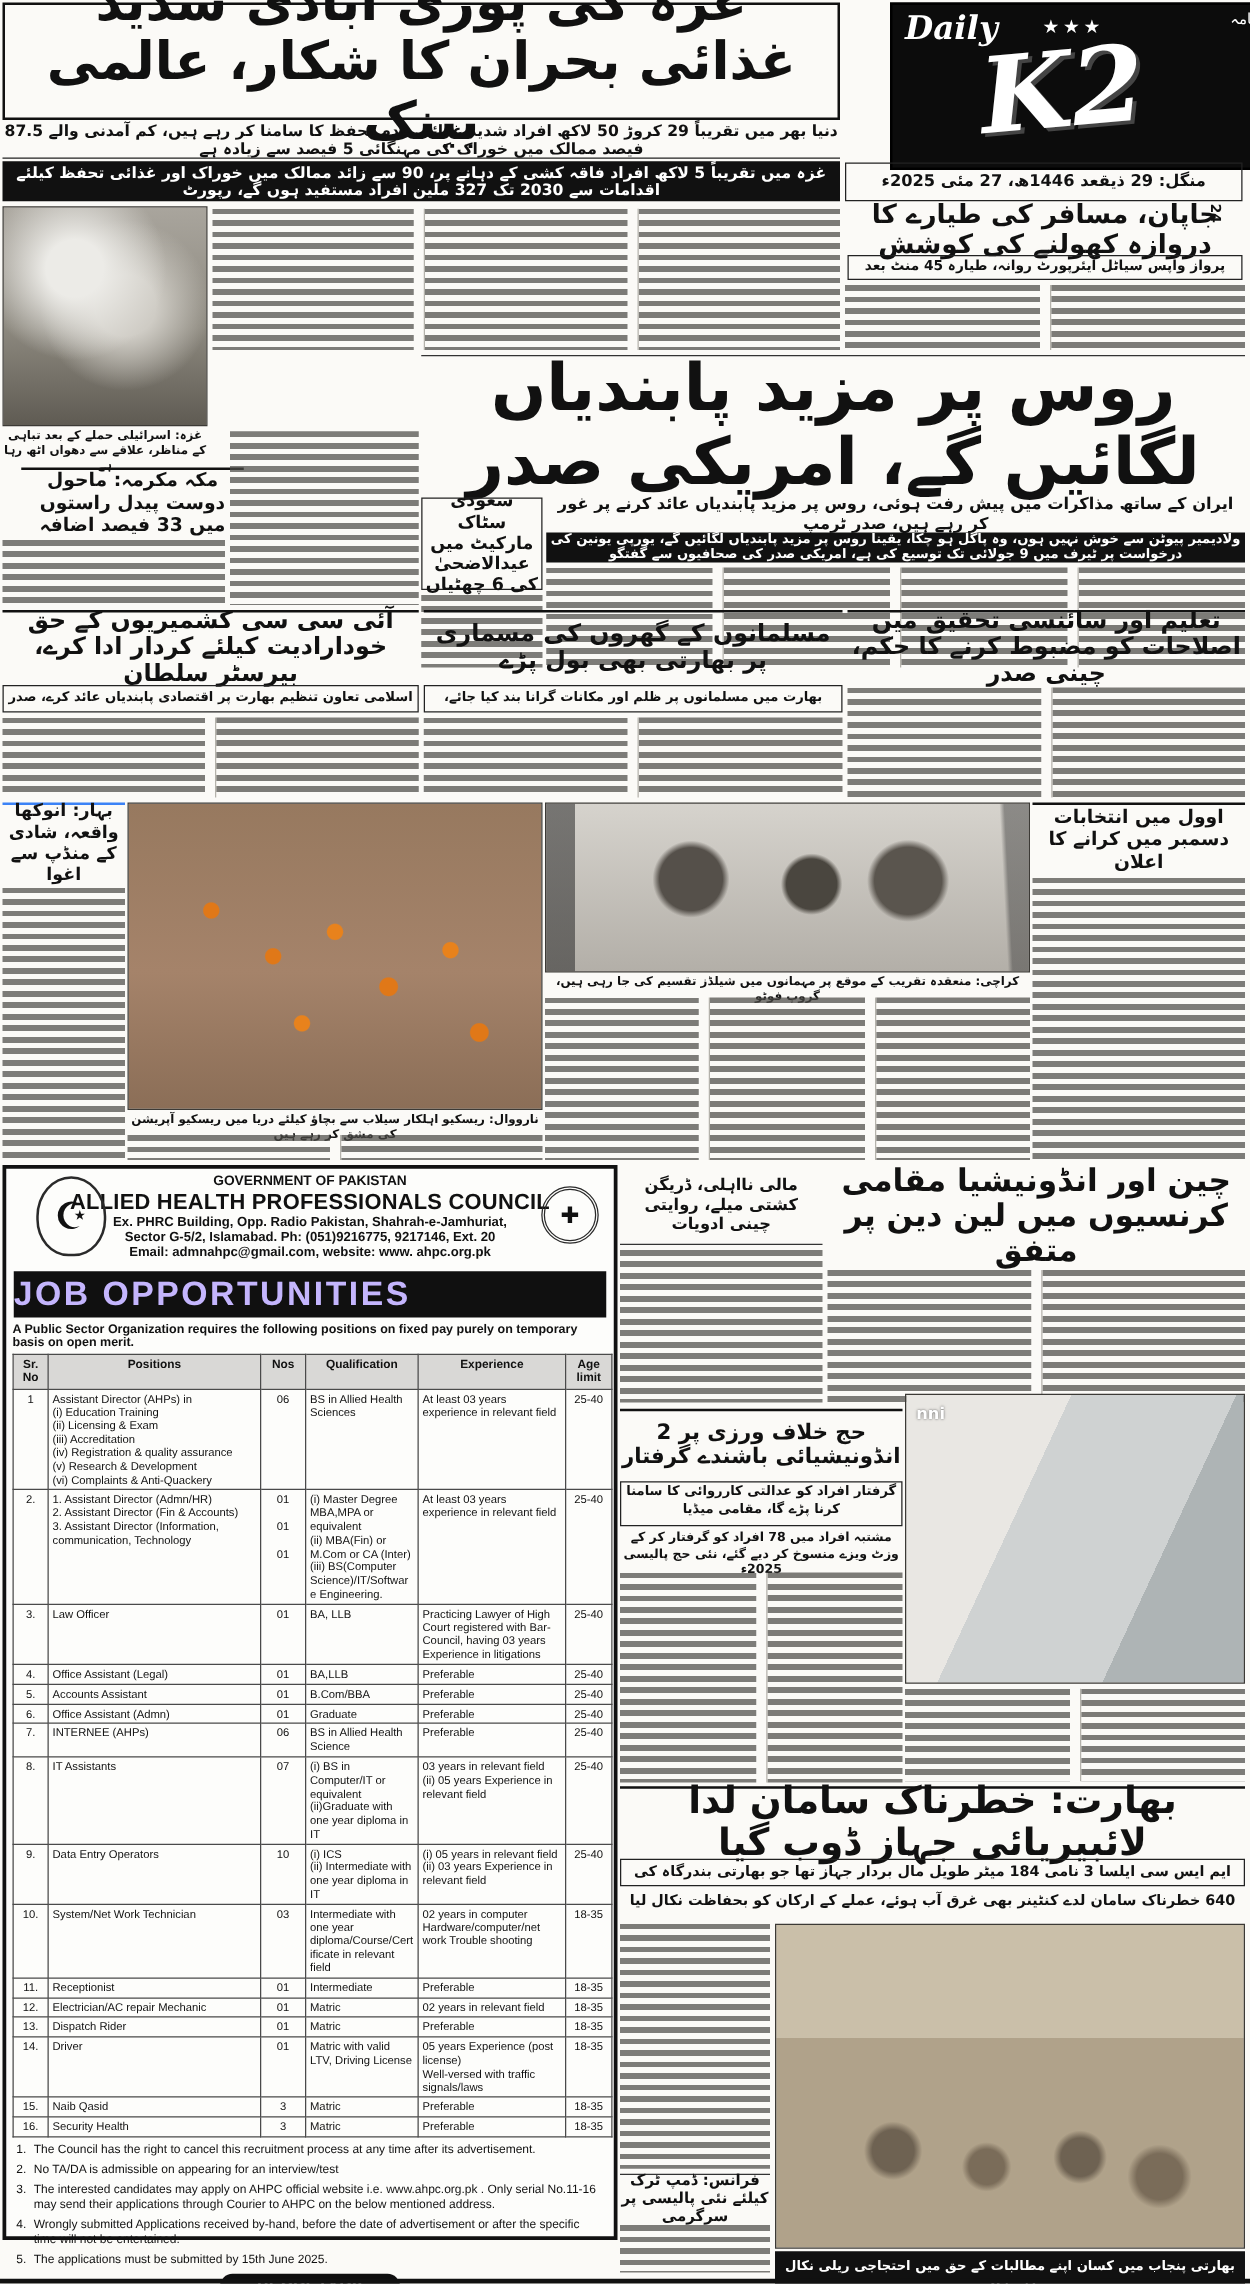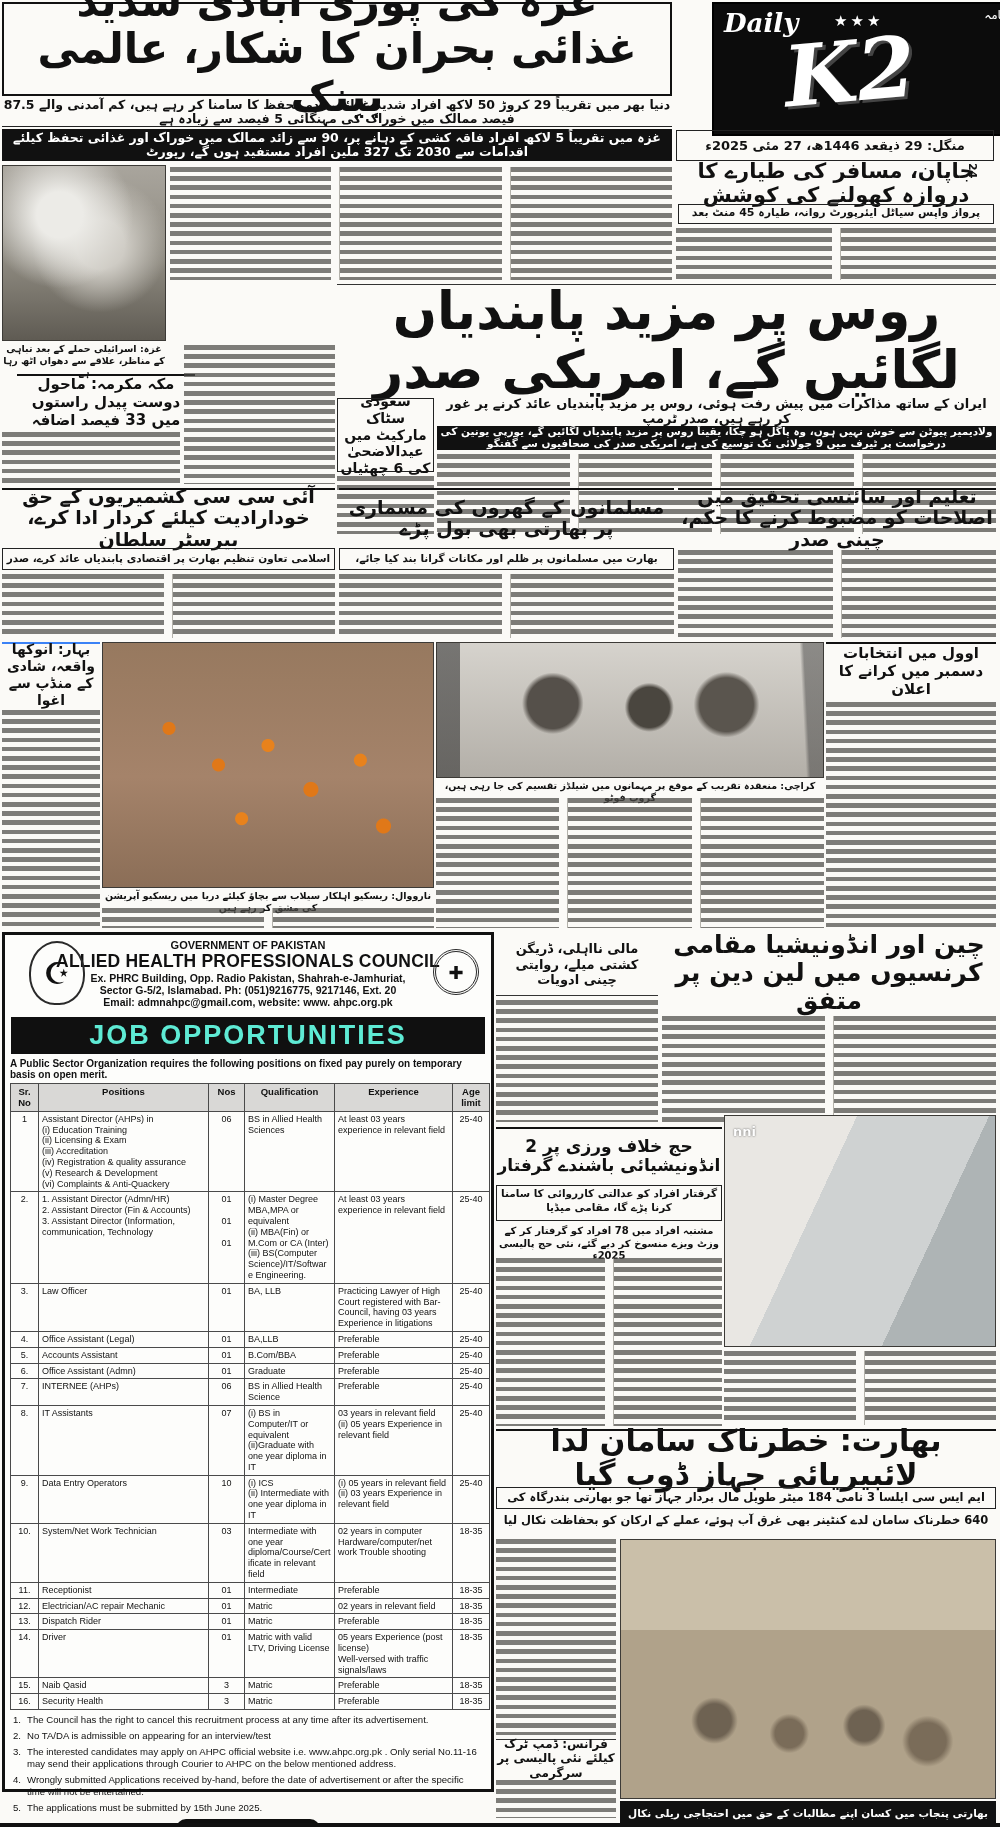--- a/index.html
+++ b/index.html
@@ -17,21 +17,21 @@
   .cols{display:flex;gap:8px;}
   .cols>div{flex:1;border-left:1px solid #9a978f;padding-left:0;}
   .cols>div:first-child{border-left:none;}
   .ph{border:1px solid #3c3a36;}
   .cap{font-size:9.5px;font-weight:bold;text-align:center;direction:rtl;line-height:1.25;}
   
   #masthead{background:#0c0c0c;color:#fff;transform:none;}
   .k2{font-family:"DejaVu Serif",serif;font-style:italic;font-weight:bold;}
   
   #jobad{border:3px solid #111;background:#fdfdfb;}
-  .jbanner{background:#101010;color:#5eead4;text-align:center;font-weight:bold;
+  .jbanner{background:#101010;color:#c4b5fd;font-weight:bold;
            font-size:27px;letter-spacing:2px;padding:3px 0;font-family:"Liberation Sans",sans-serif;}
   #job-table{border-collapse:collapse;width:479px;table-layout:fixed;
              font-family:"Liberation Sans",sans-serif;font-size:9px;line-height:1.2;}
   #job-table th,#job-table td{border:1px solid #4a4a4a;padding:2px 3px;vertical-align:top;
              text-align:left;white-space:pre-line;word-wrap:break-word;}
   #job-table th{background:#d9d8d6;font-weight:bold;text-align:center;font-size:9.5px;}
   #job-table td.c{text-align:center;}
   .note{display:flex;gap:6px;font-size:9.6px;line-height:1.25;margin-top:4px;
         font-family:"Liberation Sans",sans-serif;}
   .sec-tab{background:#0f0f0f;color:#fff;font-weight:bold;font-size:14px;

